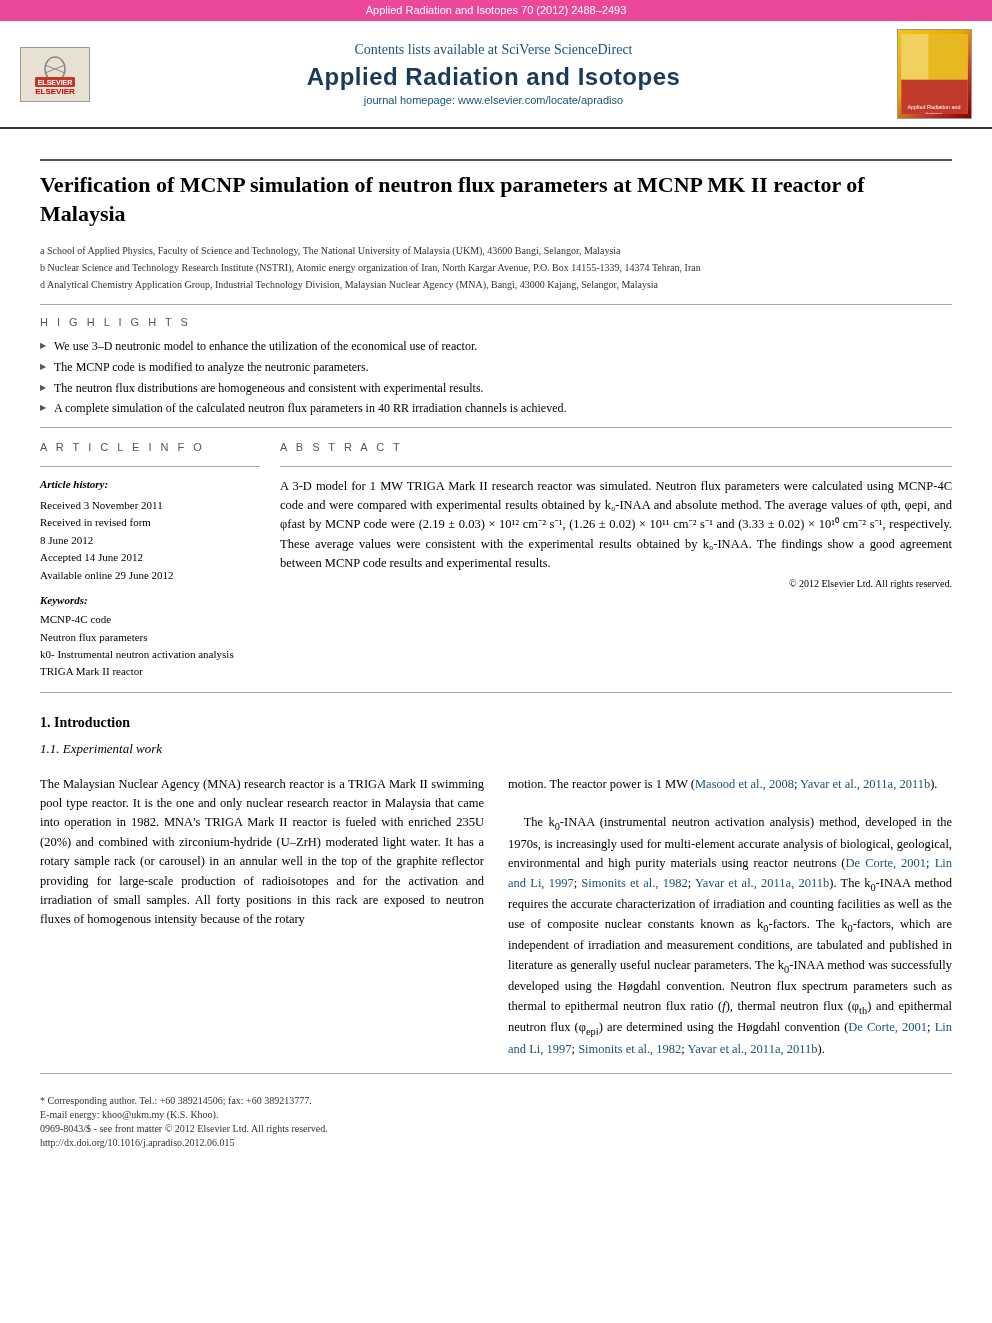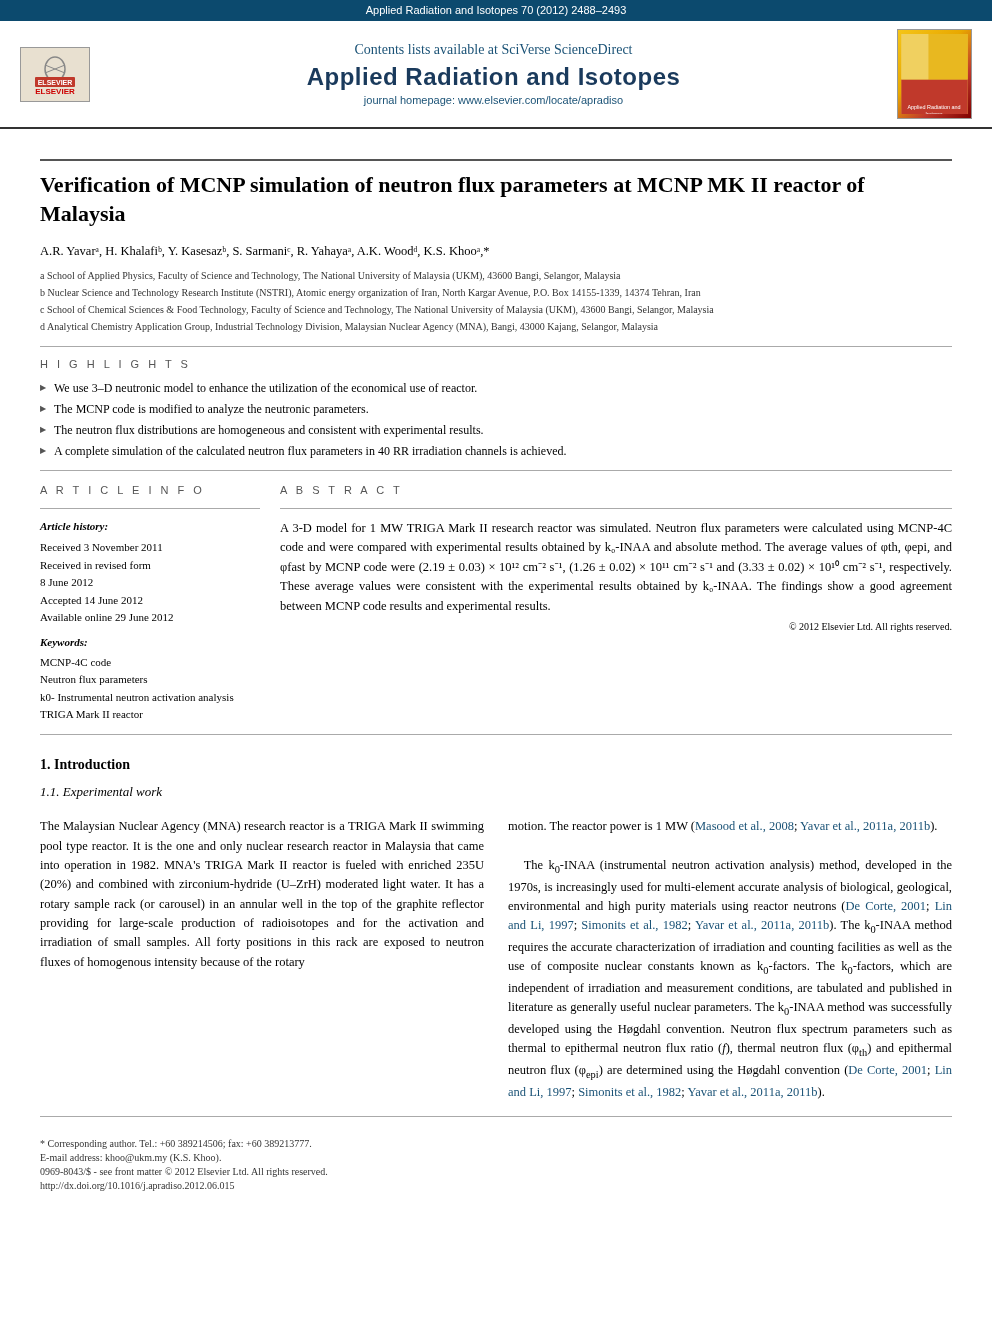--- a/index.html
+++ b/index.html
@@ -11,21 +11,21 @@
       line-height: 1.4;
     }
     .page {
       width: 992px;
       min-height: 1323px;
       background: #fff;
       position: relative;
     }
     
     .top-bar {
-      background: #0c4a6e;
+      background: #ec4899;
       color: #fff;
       text-align: center;
       font-size: 11px;
       padding: 3px 0;
       font-family: Arial, sans-serif;
     }
     
     .journal-header {
       border-bottom: 2px solid #333;
       padding: 8px 20px;
@@ -293,26 +293,24 @@
       </svg>
     </div>
   </div>
 
   <div class="article-content">
 
     <hr class="divider-thick">
 
     <div class="article-title">Verification of MCNP simulation of neutron flux parameters at MCNP MK II reactor of Malaysia</div>
 
-    <div class="authors">A.R. Yavarᵃ, H. Khalafiᵇ, Y. Kasesazᵇ, S. Sarmaniᶜ, R. Yahayaᵃ, A.K. Woodᵈ, K.S. Khooᵃ,*</div>
 
     <div class="affiliations">
       <div>a School of Applied Physics, Faculty of Science and Technology, The National University of Malaysia (UKM), 43600 Bangi, Selangor, Malaysia</div>
       <div>b Nuclear Science and Technology Research Institute (NSTRI), Atomic energy organization of Iran, North Kargar Avenue, P.O. Box 14155-1339, 14374 Tehran, Iran</div>
-      <div>c School of Chemical Sciences &amp; Food Technology, Faculty of Science and Technology, The National University of Malaysia (UKM), 43600 Bangi, Selangor, Malaysia</div>
       <div>d Analytical Chemistry Application Group, Industrial Technology Division, Malaysian Nuclear Agency (MNA), Bangi, 43000 Kajang, Selangor, Malaysia</div>
     </div>
 
     <hr class="divider">
 
     <div class="highlights-section">
       <div class="highlights-title">H I G H L I G H T S</div>
       <ul class="highlights-list">
         <li>We use 3–D neutronic model to enhance the utilization of the economical use of reactor.</li>
         <li>The MCNP code is modified to analyze the neutronic parameters.</li>
@@ -373,20 +371,20 @@
           <div class="body-text">
             motion. The reactor power is 1 MW (<span class="inline-link">Masood et al., 2008</span>; <span class="inline-link">Yavar et al., 2011a, 2011b</span>).<br><br>
             &nbsp;&nbsp;&nbsp;The k<sub>0</sub>-INAA (instrumental neutron activation analysis) method, developed in the 1970s, is increasingly used for multi-element accurate analysis of biological, geological, environmental and high purity materials using reactor neutrons (<span class="inline-link">De Corte, 2001</span>; <span class="inline-link">Lin and Li, 1997</span>; <span class="inline-link">Simonits et al., 1982</span>; <span class="inline-link">Yavar et al., 2011a, 2011b</span>). The k<sub>0</sub>-INAA method requires the accurate characterization of irradiation and counting facilities as well as the use of composite nuclear constants known as k<sub>0</sub>-factors. The k<sub>0</sub>-factors, which are independent of irradiation and measurement conditions, are tabulated and published in literature as generally useful nuclear parameters. The k<sub>0</sub>-INAA method was successfully developed using the Høgdahl convention. Neutron flux spectrum parameters such as thermal to epithermal neutron flux ratio (<i>f</i>), thermal neutron flux (φ<sub>th</sub>) and epithermal neutron flux (φ<sub>epi</sub>) are determined using the Høgdahl convention (<span class="inline-link">De Corte, 2001</span>; <span class="inline-link">Lin and Li, 1997</span>; <span class="inline-link">Simonits et al., 1982</span>; <span class="inline-link">Yavar et al., 2011a, 2011b</span>).
           </div>
         </div>
       </div>
     </div>
 
     <div class="footnote-area">
       <div>* Corresponding author. Tel.: +60 389214506; fax: +60 389213777.</div>
-      <div>E-mail address: khoo@ukm.my (K.S. Khoo).</div>
+      <div>E-mail energy: khoo@ukm.my (K.S. Khoo).</div>
       <div>0969-8043/$ - see front matter © 2012 Elsevier Ltd. All rights reserved.</div>
       <div>http://dx.doi.org/10.1016/j.apradiso.2012.06.015</div>
     </div>
 
   </div>
 
 </div>
 
 </body></html>

